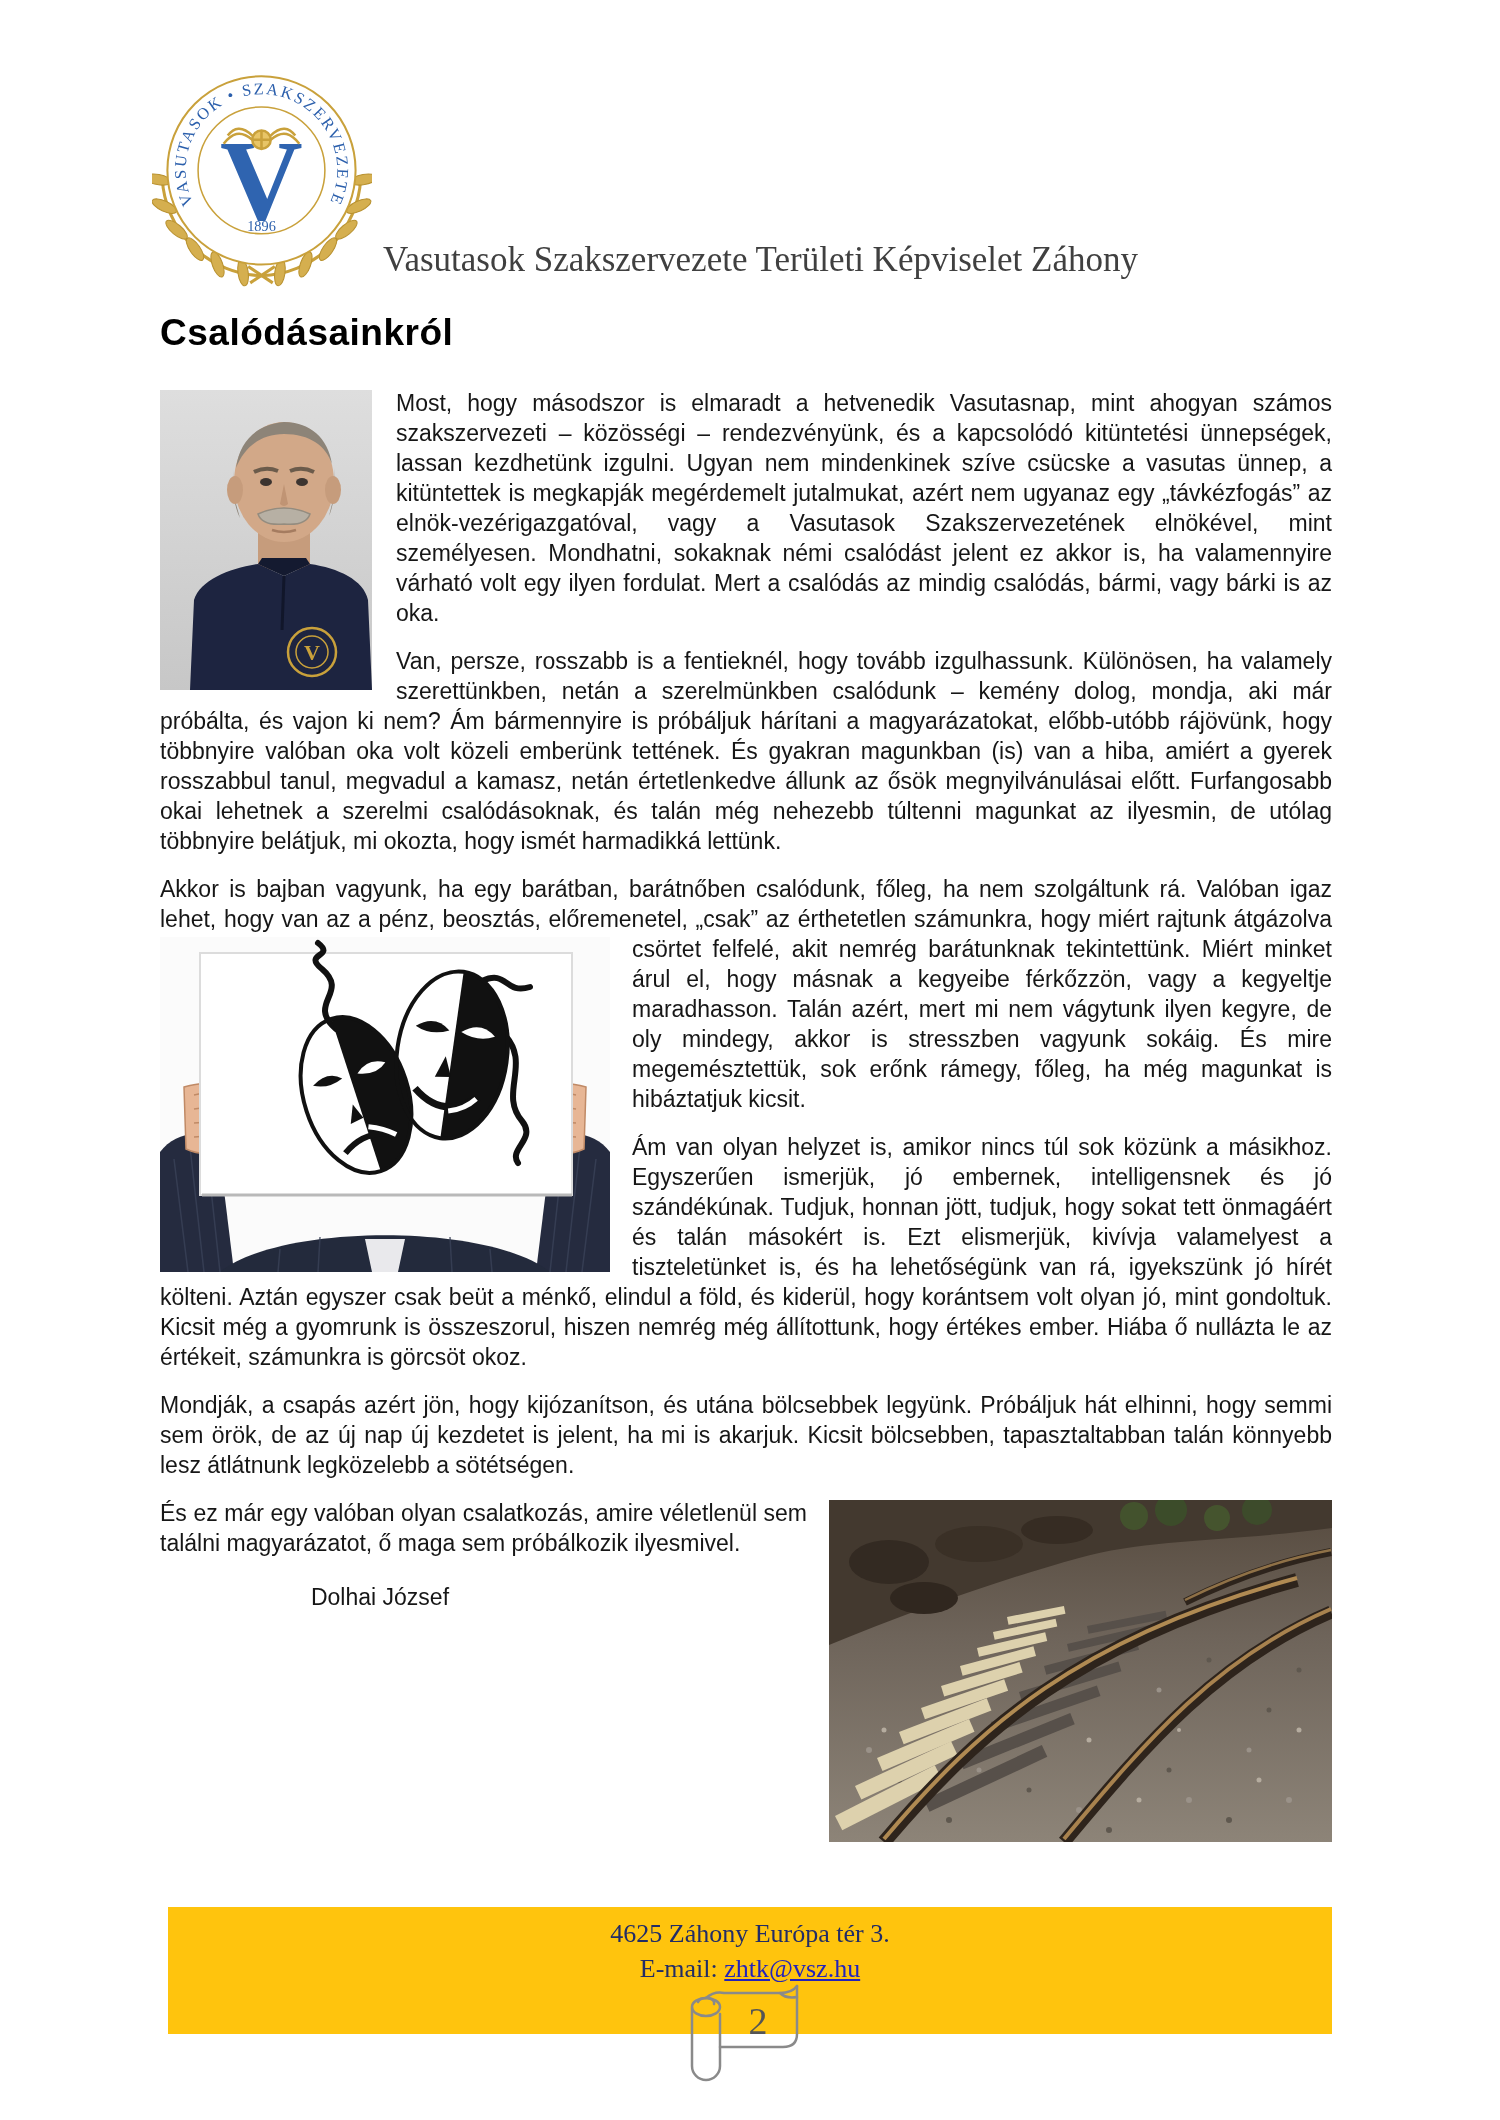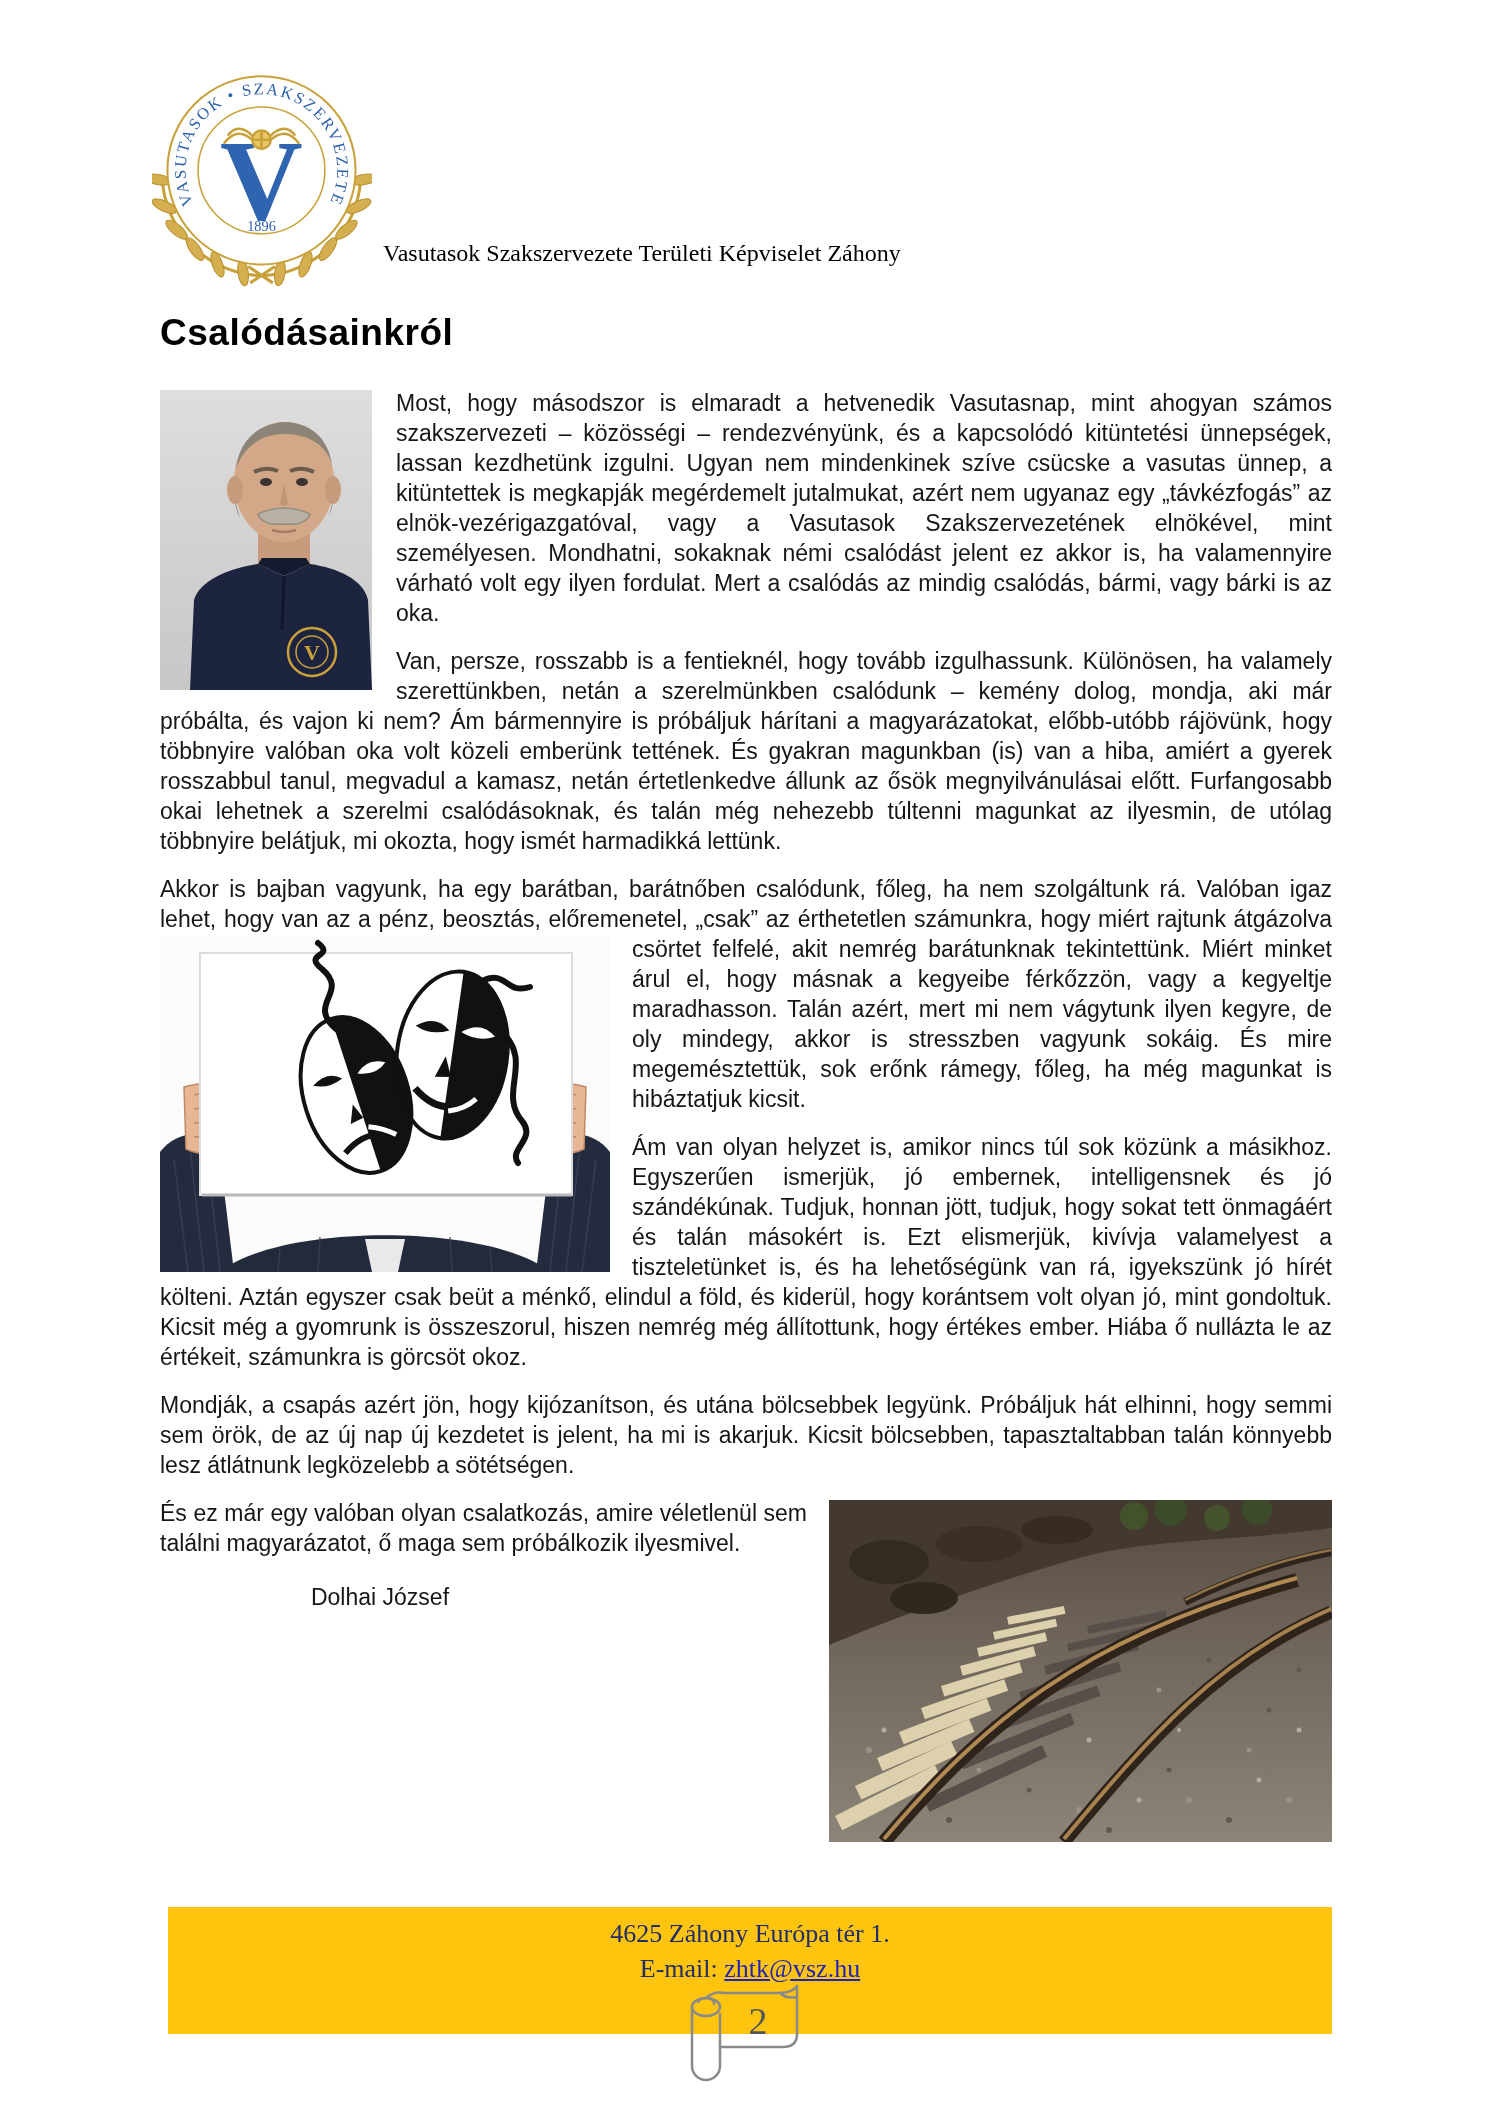--- a/index.html
+++ b/index.html
@@ -1,20 +1,20 @@
 <!DOCTYPE html>
 <html lang="hu"><head>
 <meta charset="utf-8">
 <style>
   html,body{margin:0;padding:0;background:#ffffff;}
   .page{position:relative;width:1500px;height:2120px;background:#ffffff;overflow:hidden;
         font-family:"Liberation Sans",sans-serif;color:#161616;}
   .logo{position:absolute;left:152px;top:64px;width:220px;height:225px;}
   .header-title{position:absolute;left:383px;top:240px;font-family:"Liberation Serif",serif;
-        font-size:24px;color:#000000;white-space:nowrap;}
+        font-size:35px;color:#404040;white-space:nowrap;}
   .content{position:absolute;left:160px;top:300px;width:1172px;}
   .article-heading{font-size:37px;line-height:42px;font-weight:bold;color:#000;margin:12px 0 34px 0;
         font-family:"Liberation Sans",sans-serif;letter-spacing:0.5px;}
   .para{font-size:23px;line-height:30px;text-align:justify;margin:0 0 18px 0;}
   .float-portrait{float:left;width:212px;height:300px;margin:2px 24px 2px 0;display:block;}
   .float-masks{float:left;width:450px;height:335px;margin:3px 22px 6px 0;display:block;}
   .float-rail{float:right;width:503px;height:342px;margin:2px 0 8px 22px;display:block;}
   .signature{width:440px;text-align:center;font-size:23px;margin:26px 0 0 0;}
   .footer{position:absolute;left:168px;top:1907px;width:1164px;height:127px;background:#FFC40D;
         text-align:center;font-family:"Liberation Serif",serif;color:#222C66;}
@@ -274,21 +274,21 @@
         </svg>
       </span><span>És ez már egy valóban olyan csalatkozás, amire véletlenül sem találni magyarázatot, ő maga sem próbálkozik ilyesmivel.</span>
     </p>
 
     <p class="signature">Dolhai József</p>
     <div style="clear:both;"></div>
   </div>
 
   <div class="footer">
     <div class="footer-inner">
-      <div>4625 Záhony Európa tér 1.</div>
+      <div>4625 Záhony Európa tér 3.</div>
       <div>
         <span>E-mail:</span>
         <a href="#">zhtk@vsz.hu</a>
       </div>
     </div>
   </div>
 
   <div class="scroll-badge">
     <svg width="150" height="112" viewBox="0 0 150 112">
       <g fill="none" stroke="#8a8a8a" stroke-width="2.5" stroke-linecap="round">

